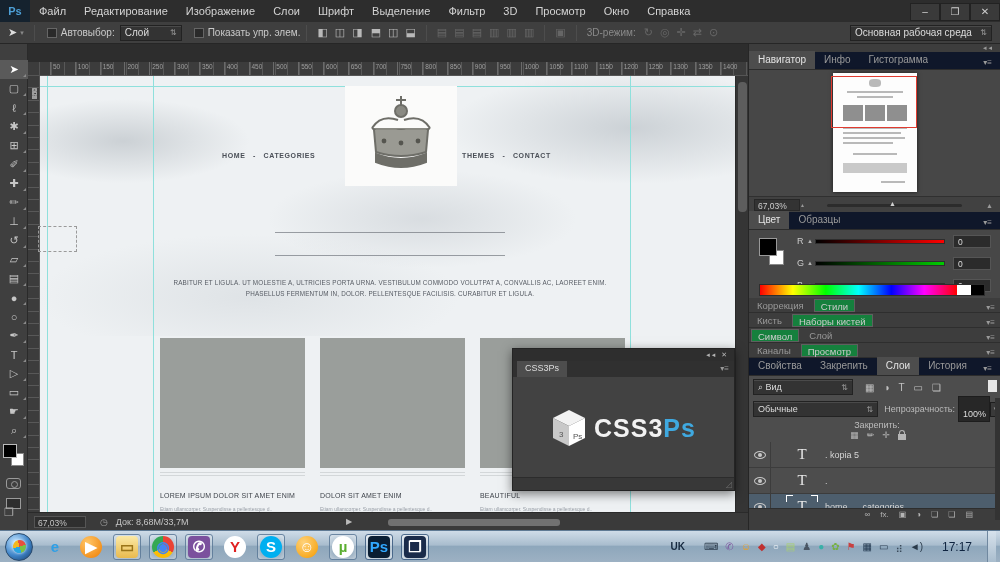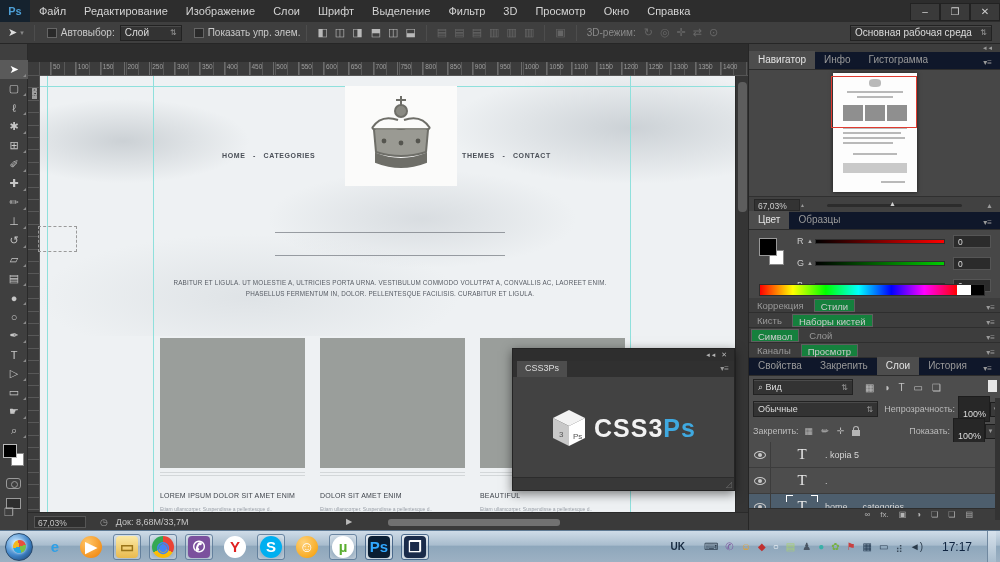--- a/index.html
+++ b/index.html
@@ -145,21 +145,21 @@
   .lay-filter { position:absolute; display:flex; align-items:center; width:252px; height:22px; }
   .vid-dd { width:100px; margin-left:4px; height:16px; font-size:9px; }
   .f-icons { display:flex; gap:9px; margin-left:12px; }
   .f-icons span { color:#c0c0c0; font-size:10px; }
   .wsq { position:absolute; right:4px; top:4px; width:9px; height:12px; background:#e8e8e8; }
   .lay-blend { position:absolute; display:flex; align-items:center; width:252px; height:22px; color:#bbb; font-size:9px; }
   .blend-dd { width:146px; margin-left:4px; height:16px; font-size:9px; }
   .valbtn { display:flex; align-items:center; margin-left:3px; }
   .valbox { width:32px; height:15px; background:#272727; border:1px solid #1d1d1d; color:#ddd; font-size:9px; padding:12px 3px; text-align:right; }
   .valarr { width:11px; height:15px; background:#3a3a3a; border:1px solid #1d1d1d; color:#999; font-size:6px; display:flex; align-items:center; justify-content:center; }
-  .lay-lock { position:absolute; display:flex; align-items:center; width:252px; height:22px; color:#bbb; font-size:9px; }
+  .lay-lock { position:absolute; display:flex; align-items:center; width:252px; height:22px; color:#bbb; font-size:9px;flex-direction:column; }
   .lock-icons { display:flex; gap:8px; margin-left:6px; align-items:center; }
   .lock-icons span { color:#b5b5b5; font-size:9px; }
   .lockpad { width:8px; height:6px; background:#b5b5b5; position:relative; margin-top:4px; }
   .lockpad::before { content:""; position:absolute; left:1px; top:-4px; width:4px; height:4px; border:1px solid #b5b5b5; border-bottom:none; border-radius:3px 3px 0 0; }
 
   .lrow { position:absolute; left:0; width:247px; height:26px; background:#4d4d4d; border-bottom:1px solid #3c3c3c; display:flex; align-items:center; }
   .lrow.selected { background:#4d5e6d; }
   .eyebox { width:22px; height:26px; border-right:1px solid #3c3c3c; display:flex; align-items:center; justify-content:center; }
   .eye { width:12px; height:8px; border:1px solid #c8c8c8; border-radius:50%; position:relative; display:block; }
   .eye::after { content:""; position:absolute; left:3px; top:1px; width:4px; height:4px; background:#c8c8c8; border-radius:50%; }

